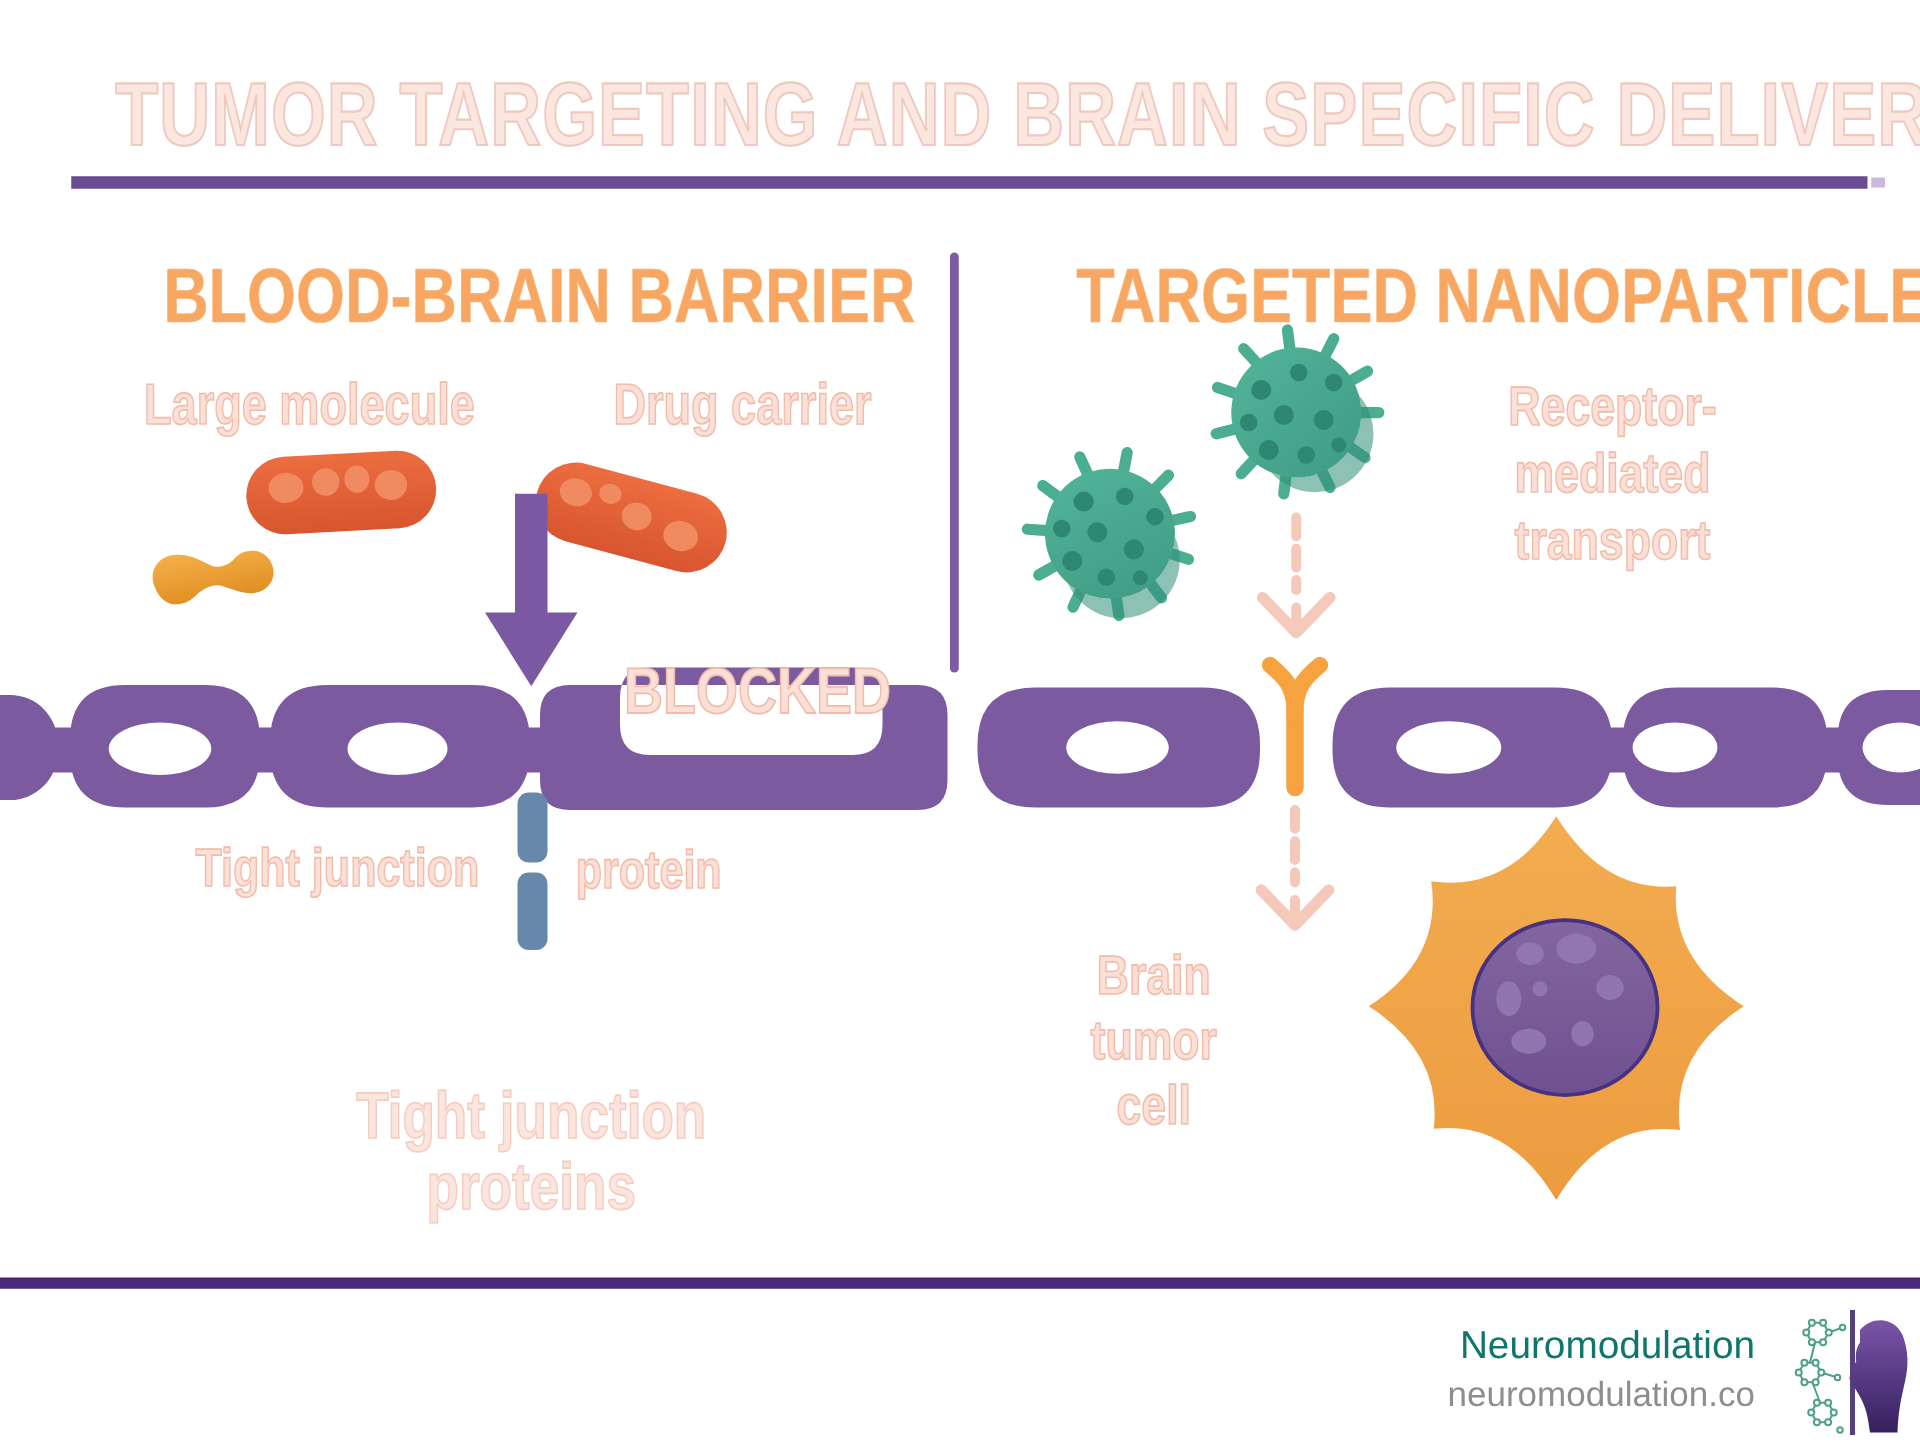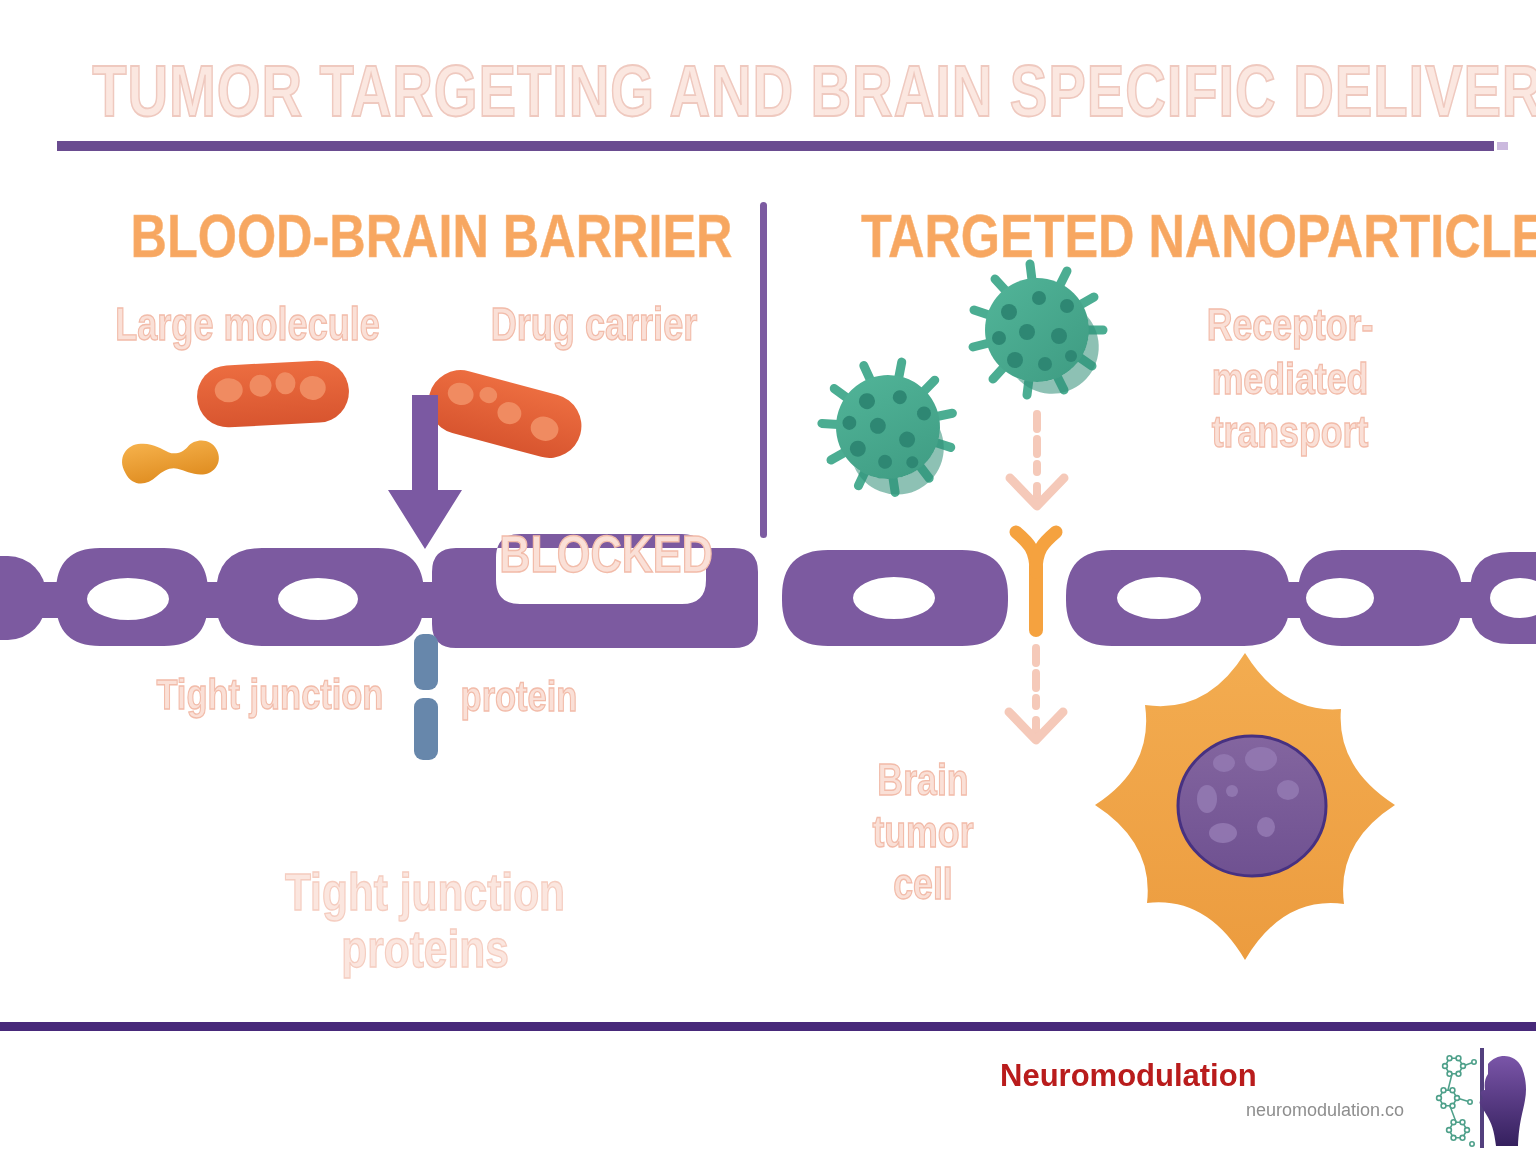--- a/index.html
+++ b/index.html
@@ -32,24 +32,24 @@
   .lbl-large{left:90px;top:298px;width:280px;font-size:44px;transform:scale(.82,1.05);white-space:nowrap;}
   .lbl-carrier{left:470px;top:298px;width:230px;font-size:44px;transform:scale(.82,1.05);white-space:nowrap;}
   .lbl-receptor{left:1130px;top:298px;width:320px;font-size:42px;line-height:1.22;transform:scale(.85,1.05);}
   .lbl-blocked{left:488px;top:524px;width:225px;font-size:48px;transform:scale(.9,1.08);}
   .lbl-tj{left:133px;top:670px;width:260px;font-size:42px;transform:scale(.82,1.02);white-space:nowrap;}
   .lbl-protein{left:448px;top:672px;width:140px;font-size:42px;transform:scale(.82,1.02);white-space:nowrap;}
   .lbl-caption{left:250px;top:864px;width:350px;font-size:50px;line-height:1.08;
     color:#FBE6DF;-webkit-text-stroke:1.3px #F5CDC0;transform:scale(.85,1.05);}
   .lbl-tumor{left:828px;top:754px;width:190px;font-size:42px;line-height:1.18;transform:scale(.85,1.05);}
   .divider{left:760px;top:202px;width:7px;height:336px;background:#7C5BA1;border-radius:4px;}
-  .footer-brand{left:1000px;top:1058px;width:404px;
-    font-size:31px;font-weight:bold;color:#b91c1c;}
+  .footer-brand{left:1000px;top:1058px;width:404px;text-align:right;
+    font-size:31px;font-weight:normal;color:#0f766e;}
   .footer-site{left:1000px;top:1100px;width:404px;text-align:right;
-    font-size:18px;color:#8E8E8E;}
+    font-size:28px;color:#8E8E8E;}
 </style>
 </head>
 <body>
 
 <svg class="abs" style="left:0;top:0" width="1536" height="1154" viewBox="0 0 1536 1154">
   <defs>
     <linearGradient id="gMol" x1="0" y1="0" x2="0" y2="1">
       <stop offset="0" stop-color="#EC6D40"></stop>
         <stop offset="1" stop-color="#D8552F"></stop>
     </linearGradient>

